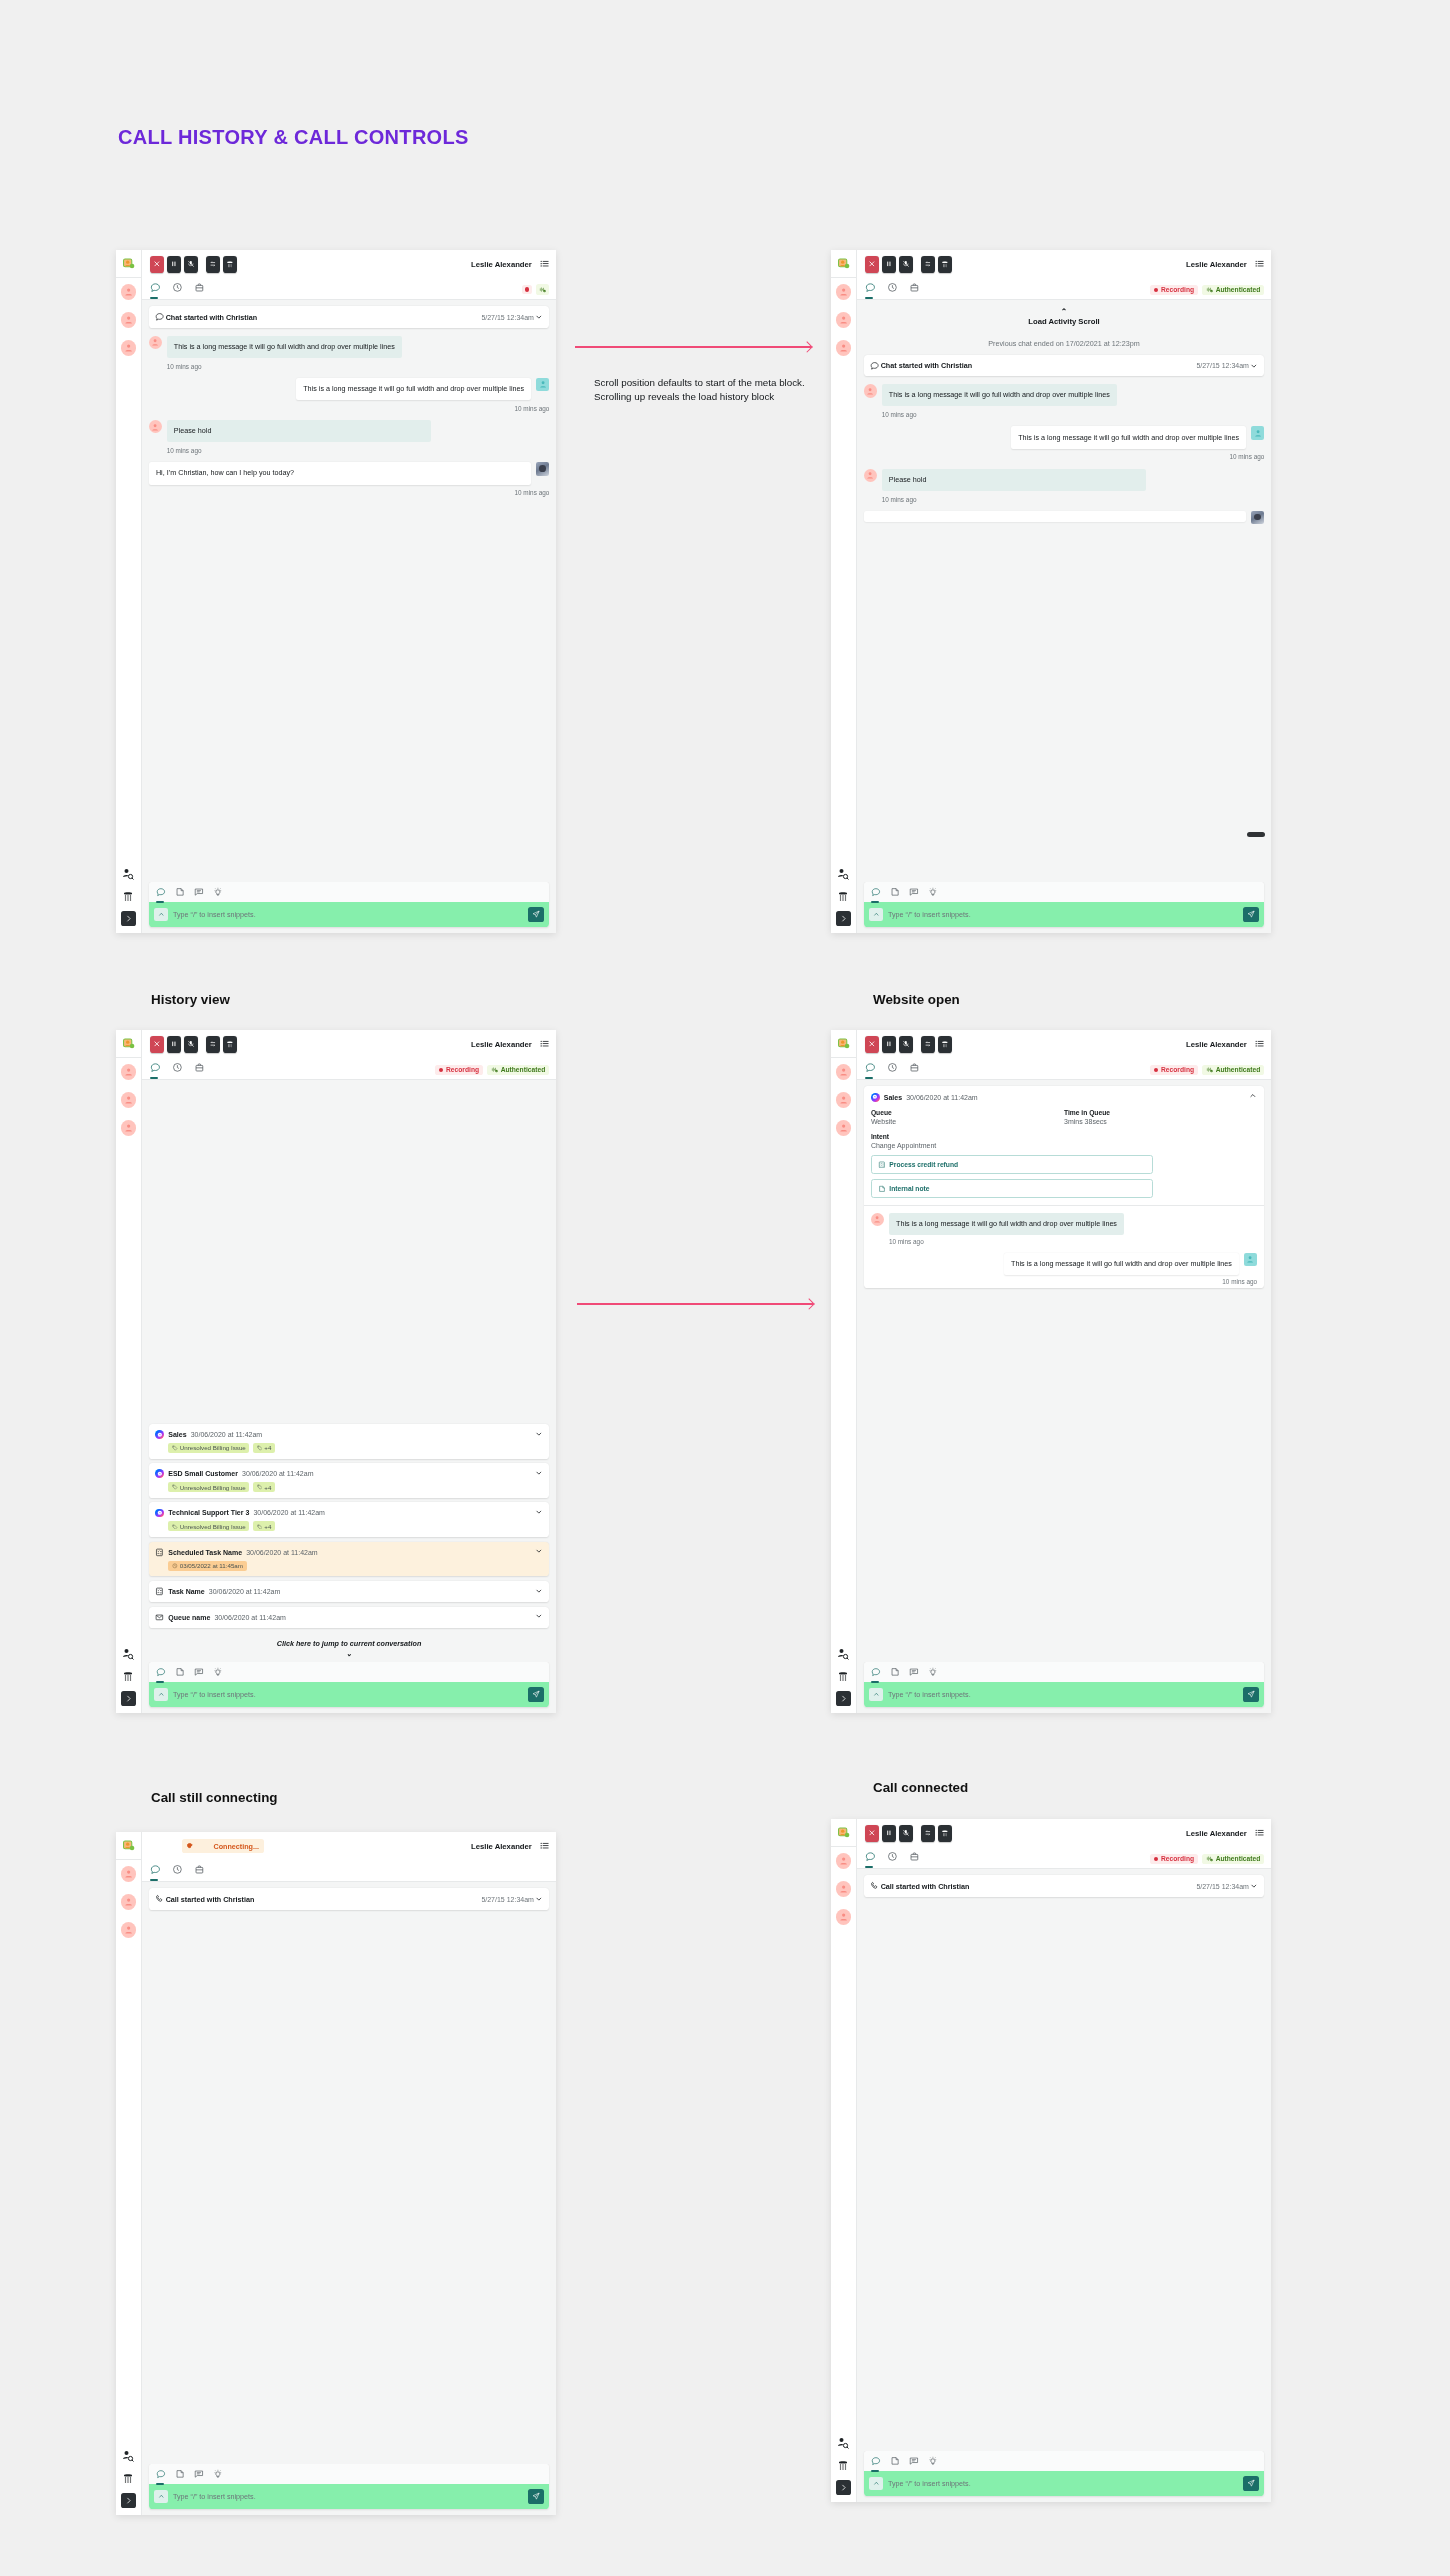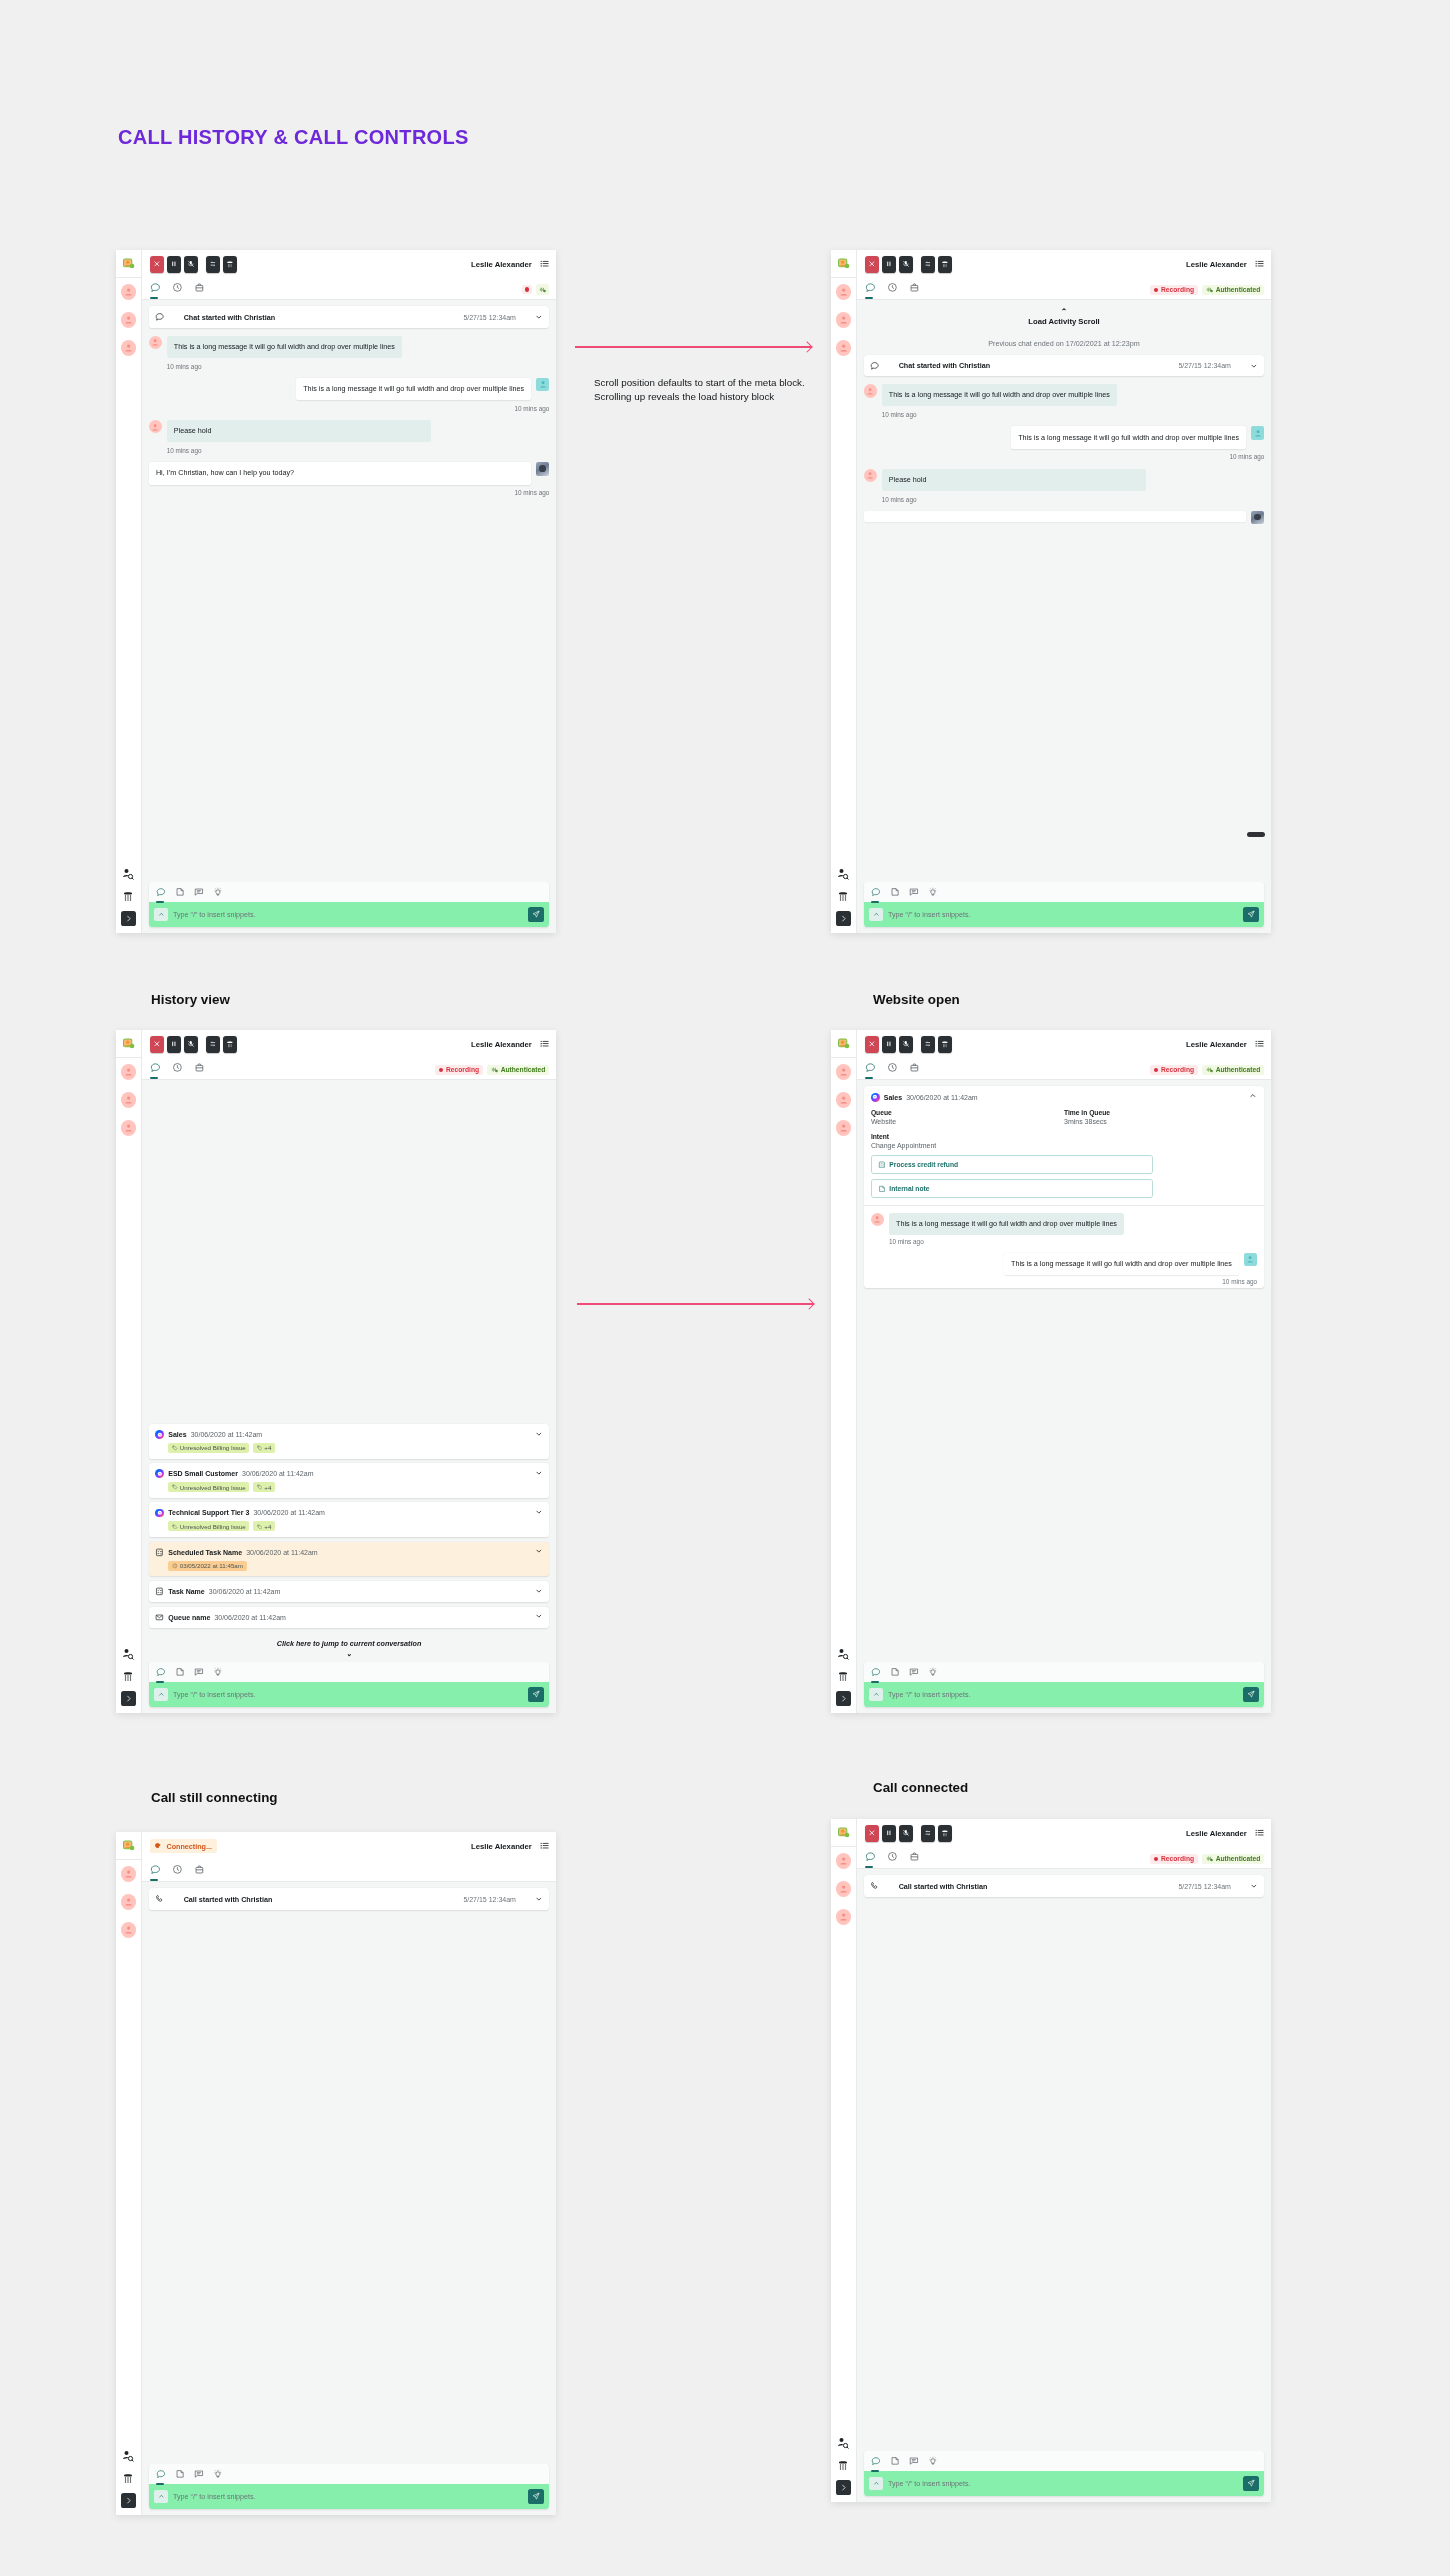--- a/index.html
+++ b/index.html
@@ -48,23 +48,23 @@
   .cbtn{ width:14px; height:17px; border-radius:3.1px; background:#2b3034;
          display:flex;align-items:center;justify-content:center; box-shadow:0 0.5px 1px rgba(0,0,0,.2);}
   .cbtn.red{ background:#cf4655; }
   .cbtn svg{ width:7.7px;height:7.7px; fill:#fff; }
   .cbtn.grp{ margin-left:4.6px; }
   .spacer{flex:1;}
   .agent-name{ font-size:7.7px; font-weight:bold; color:#14181b; white-space:nowrap;}
   .hamb{ width:9.8px;height:9.8px; margin-left:4.6px; display:flex;align-items:center;justify-content:center;}
   .hamb svg{width:9.3px;height:9.3px;fill:#14181b;}
   .connect-pill{
-    display:inline-flex;align-items:center;gap:5px;
+    display:inline-flex;align-items:center;gap:20px;
     background:#fdf0dd;color:#d4571c;font-size:7.2px;font-weight:bold;
-    padding:2.1px 4.6px;border-radius:2.6px;
+    padding:2.1px 4.6px;border-radius:2.6px;margin-left:32px;
   }
   .connect-pill svg{width:7.2px;height:7.2px;fill:#d4571c;}
 
   
   .tabs-row{
     height:21.6px; background:#fff; display:flex; align-items:flex-end;
     padding:0 6.7px 0 7.7px; border-bottom:0.5px solid #e7e9ea; position:relative;
   }
   .tabs{ display:flex; gap:11.3px; align-items:flex-end; height:100%; padding-bottom:0;}
   .tab{ position:relative; height:100%; display:flex;align-items:center; padding-bottom:1px;}
@@ -81,21 +81,21 @@
 
   
   .body{ flex:1; background:#f4f5f5; padding:6.7px 6.7px 0 6.7px; overflow:hidden; position:relative; display:flex; flex-direction:column;}
   .loadhist{ text-align:center; padding:3.1px 0 7.2px;}
   .loadhist .chev{ font-size:7.7px; color:#14181b; line-height:6.2px; font-weight:bold;}
   .loadhist .t{ font-size:7.7px; font-weight:bold; color:#14181b; margin-top:1px;}
   .loadhist .s{ font-size:7.2px; color:#6d7479; margin-top:13px;}
 
   .meta-card{
     background:#fff; border-radius:3.6px; box-shadow:0 0.5px 1.5px rgba(0,0,0,.10);
-    display:flex; align-items:center; gap:19px; padding:6.2px 6.7px; margin-bottom:7.7px;
+    display:flex; align-items:center; gap:1px; padding:6.2px 6.7px; margin-bottom:7.7px;
   }
   .meta-card .mi{ width:9.3px;height:9.3px; flex:0 0 9.3px;}
   .meta-card .mi svg{width:9.3px;height:9.3px;fill:none;stroke:#14181b;stroke-width:1.8;}
   .meta-card .mt{ font-size:7.2px; font-weight:bold; color:#14181b;}
   .meta-card .mtime{ margin-left:auto; font-size:7px; color:#6d7479;}
   .meta-card .mchev{ width:7.7px; display:flex; align-items:center; justify-content:center;}
   .meta-card .mchev svg{width:7.7px;height:7.7px;fill:none;stroke:#14181b;stroke-width:2.4;}
 
   .msg{ display:flex; gap:4.6px; align-items:flex-start; margin-bottom:2.1px;}
   .msg .av{ width:13.4px;height:13.4px;border-radius:50%;background:#ffc4bd;flex:0 0 13.4px;display:flex;align-items:center;justify-content:center;}

